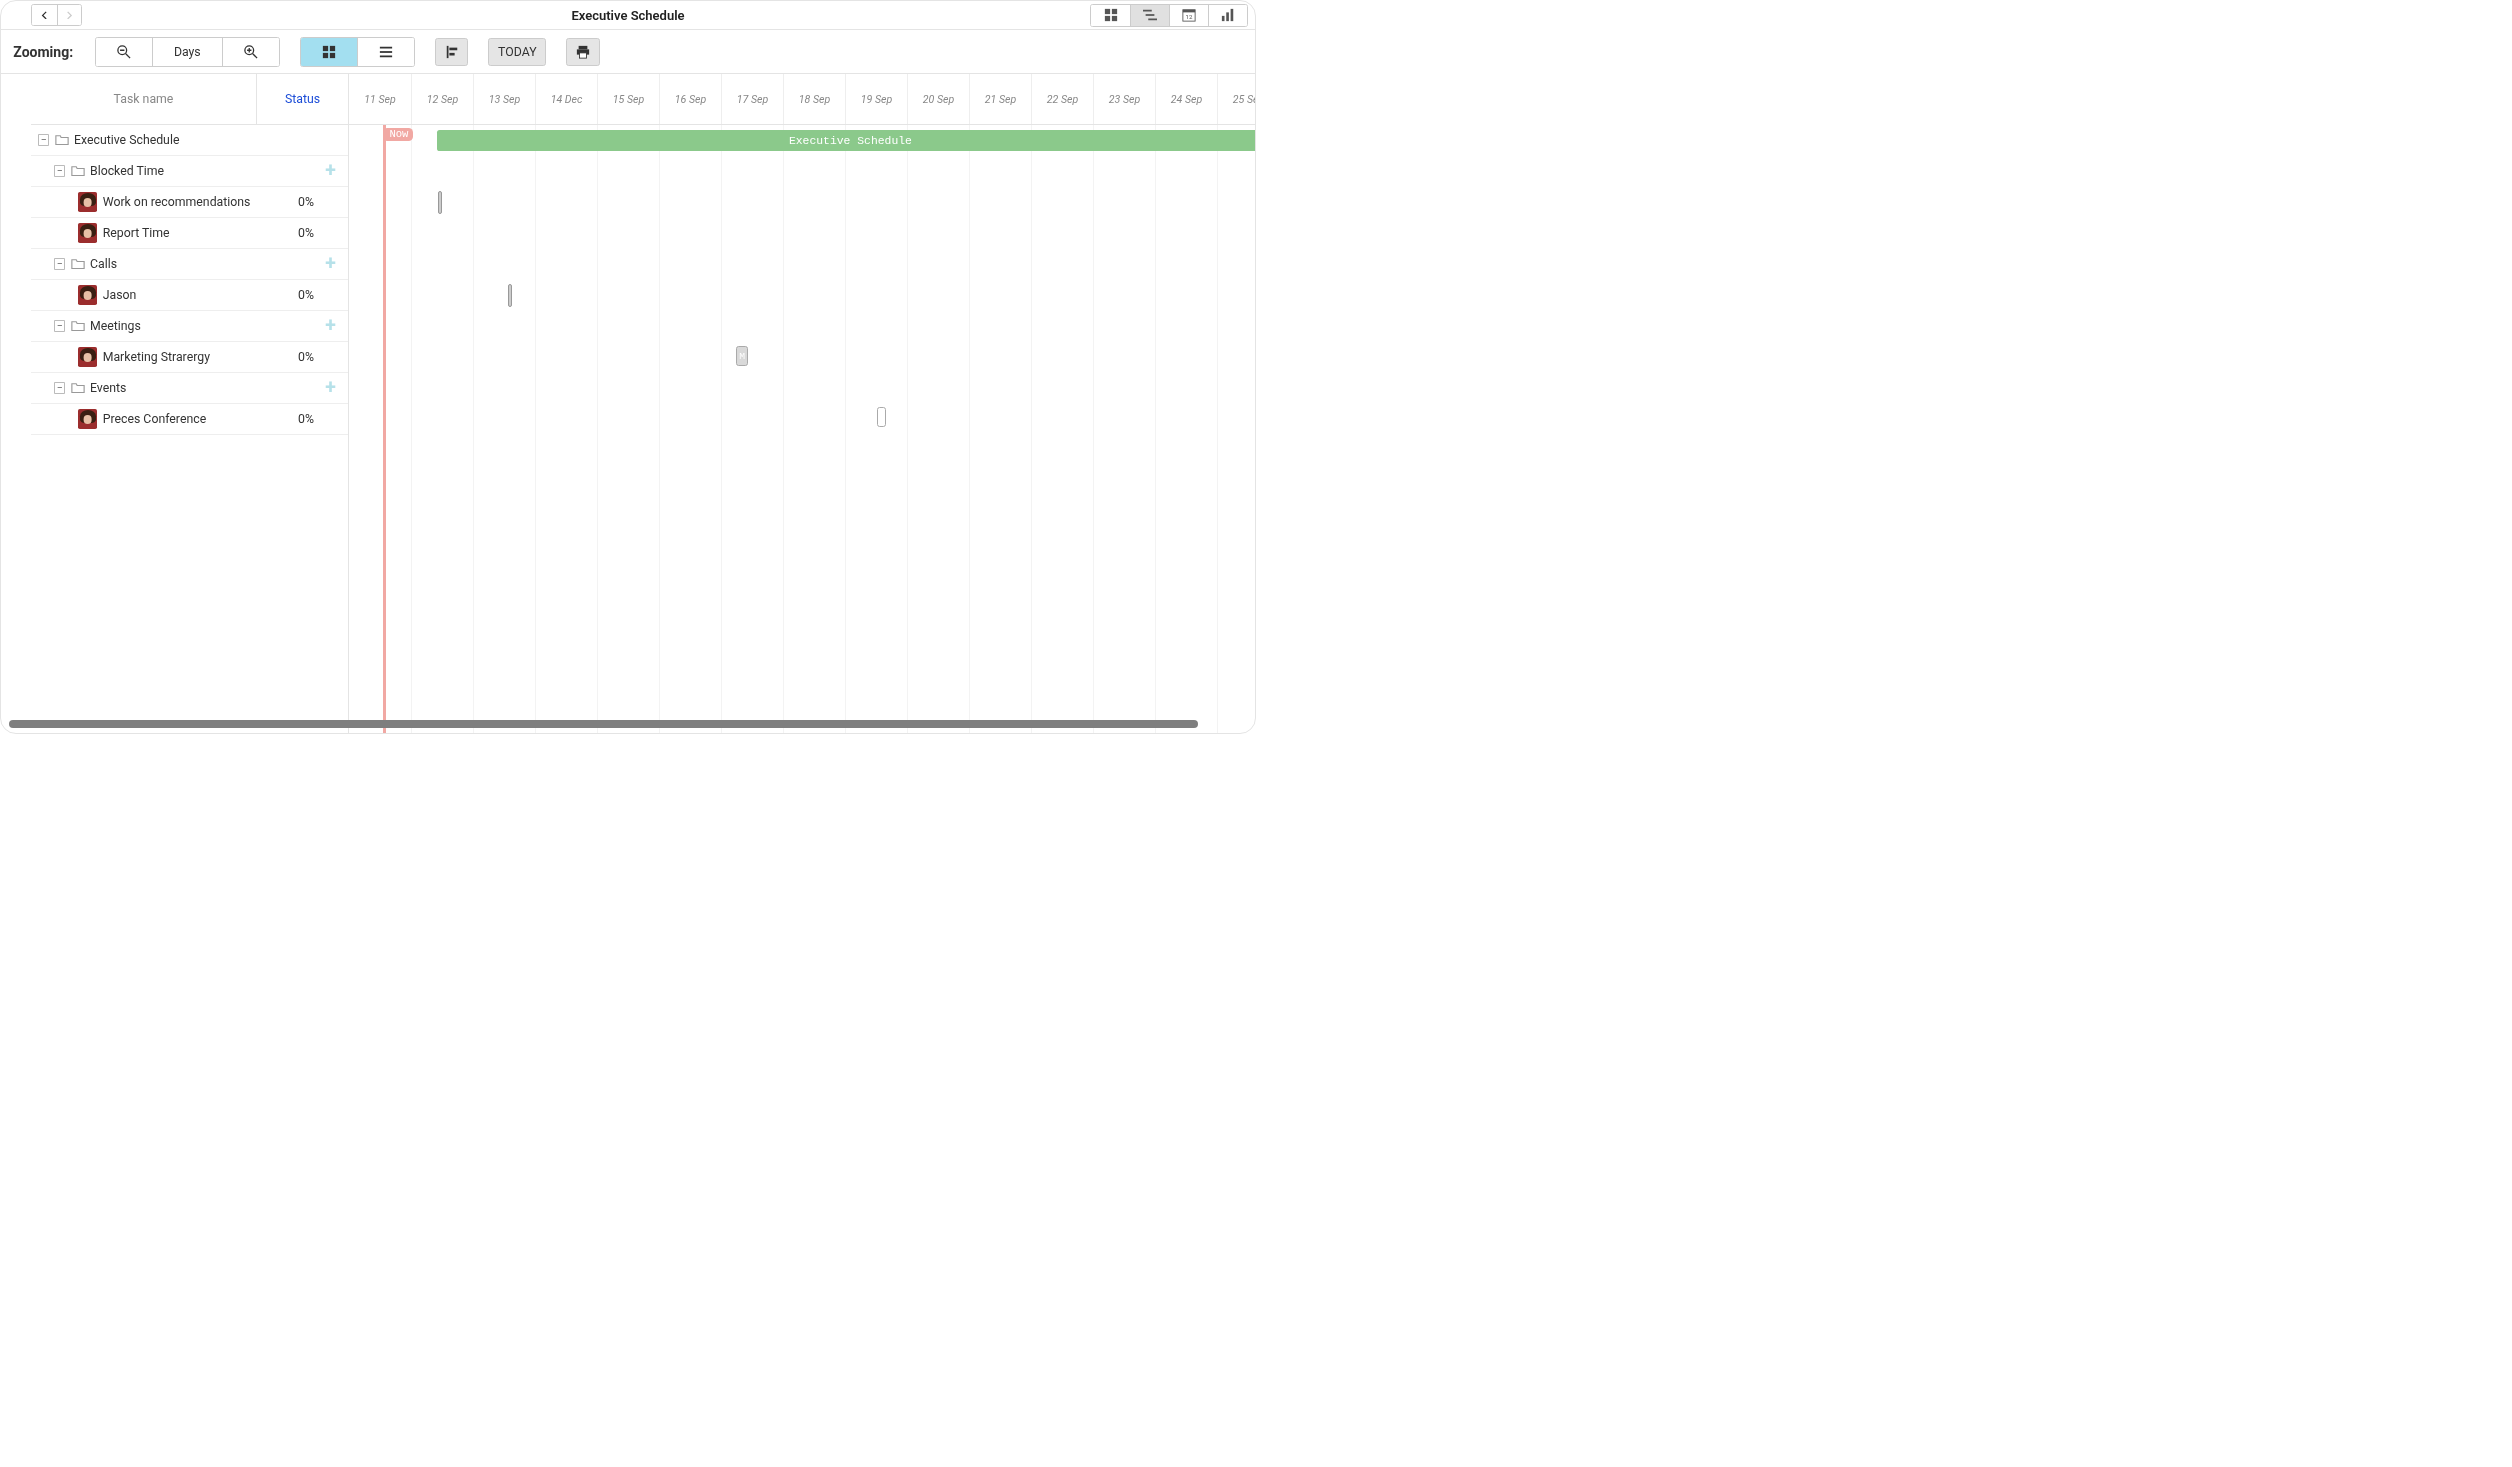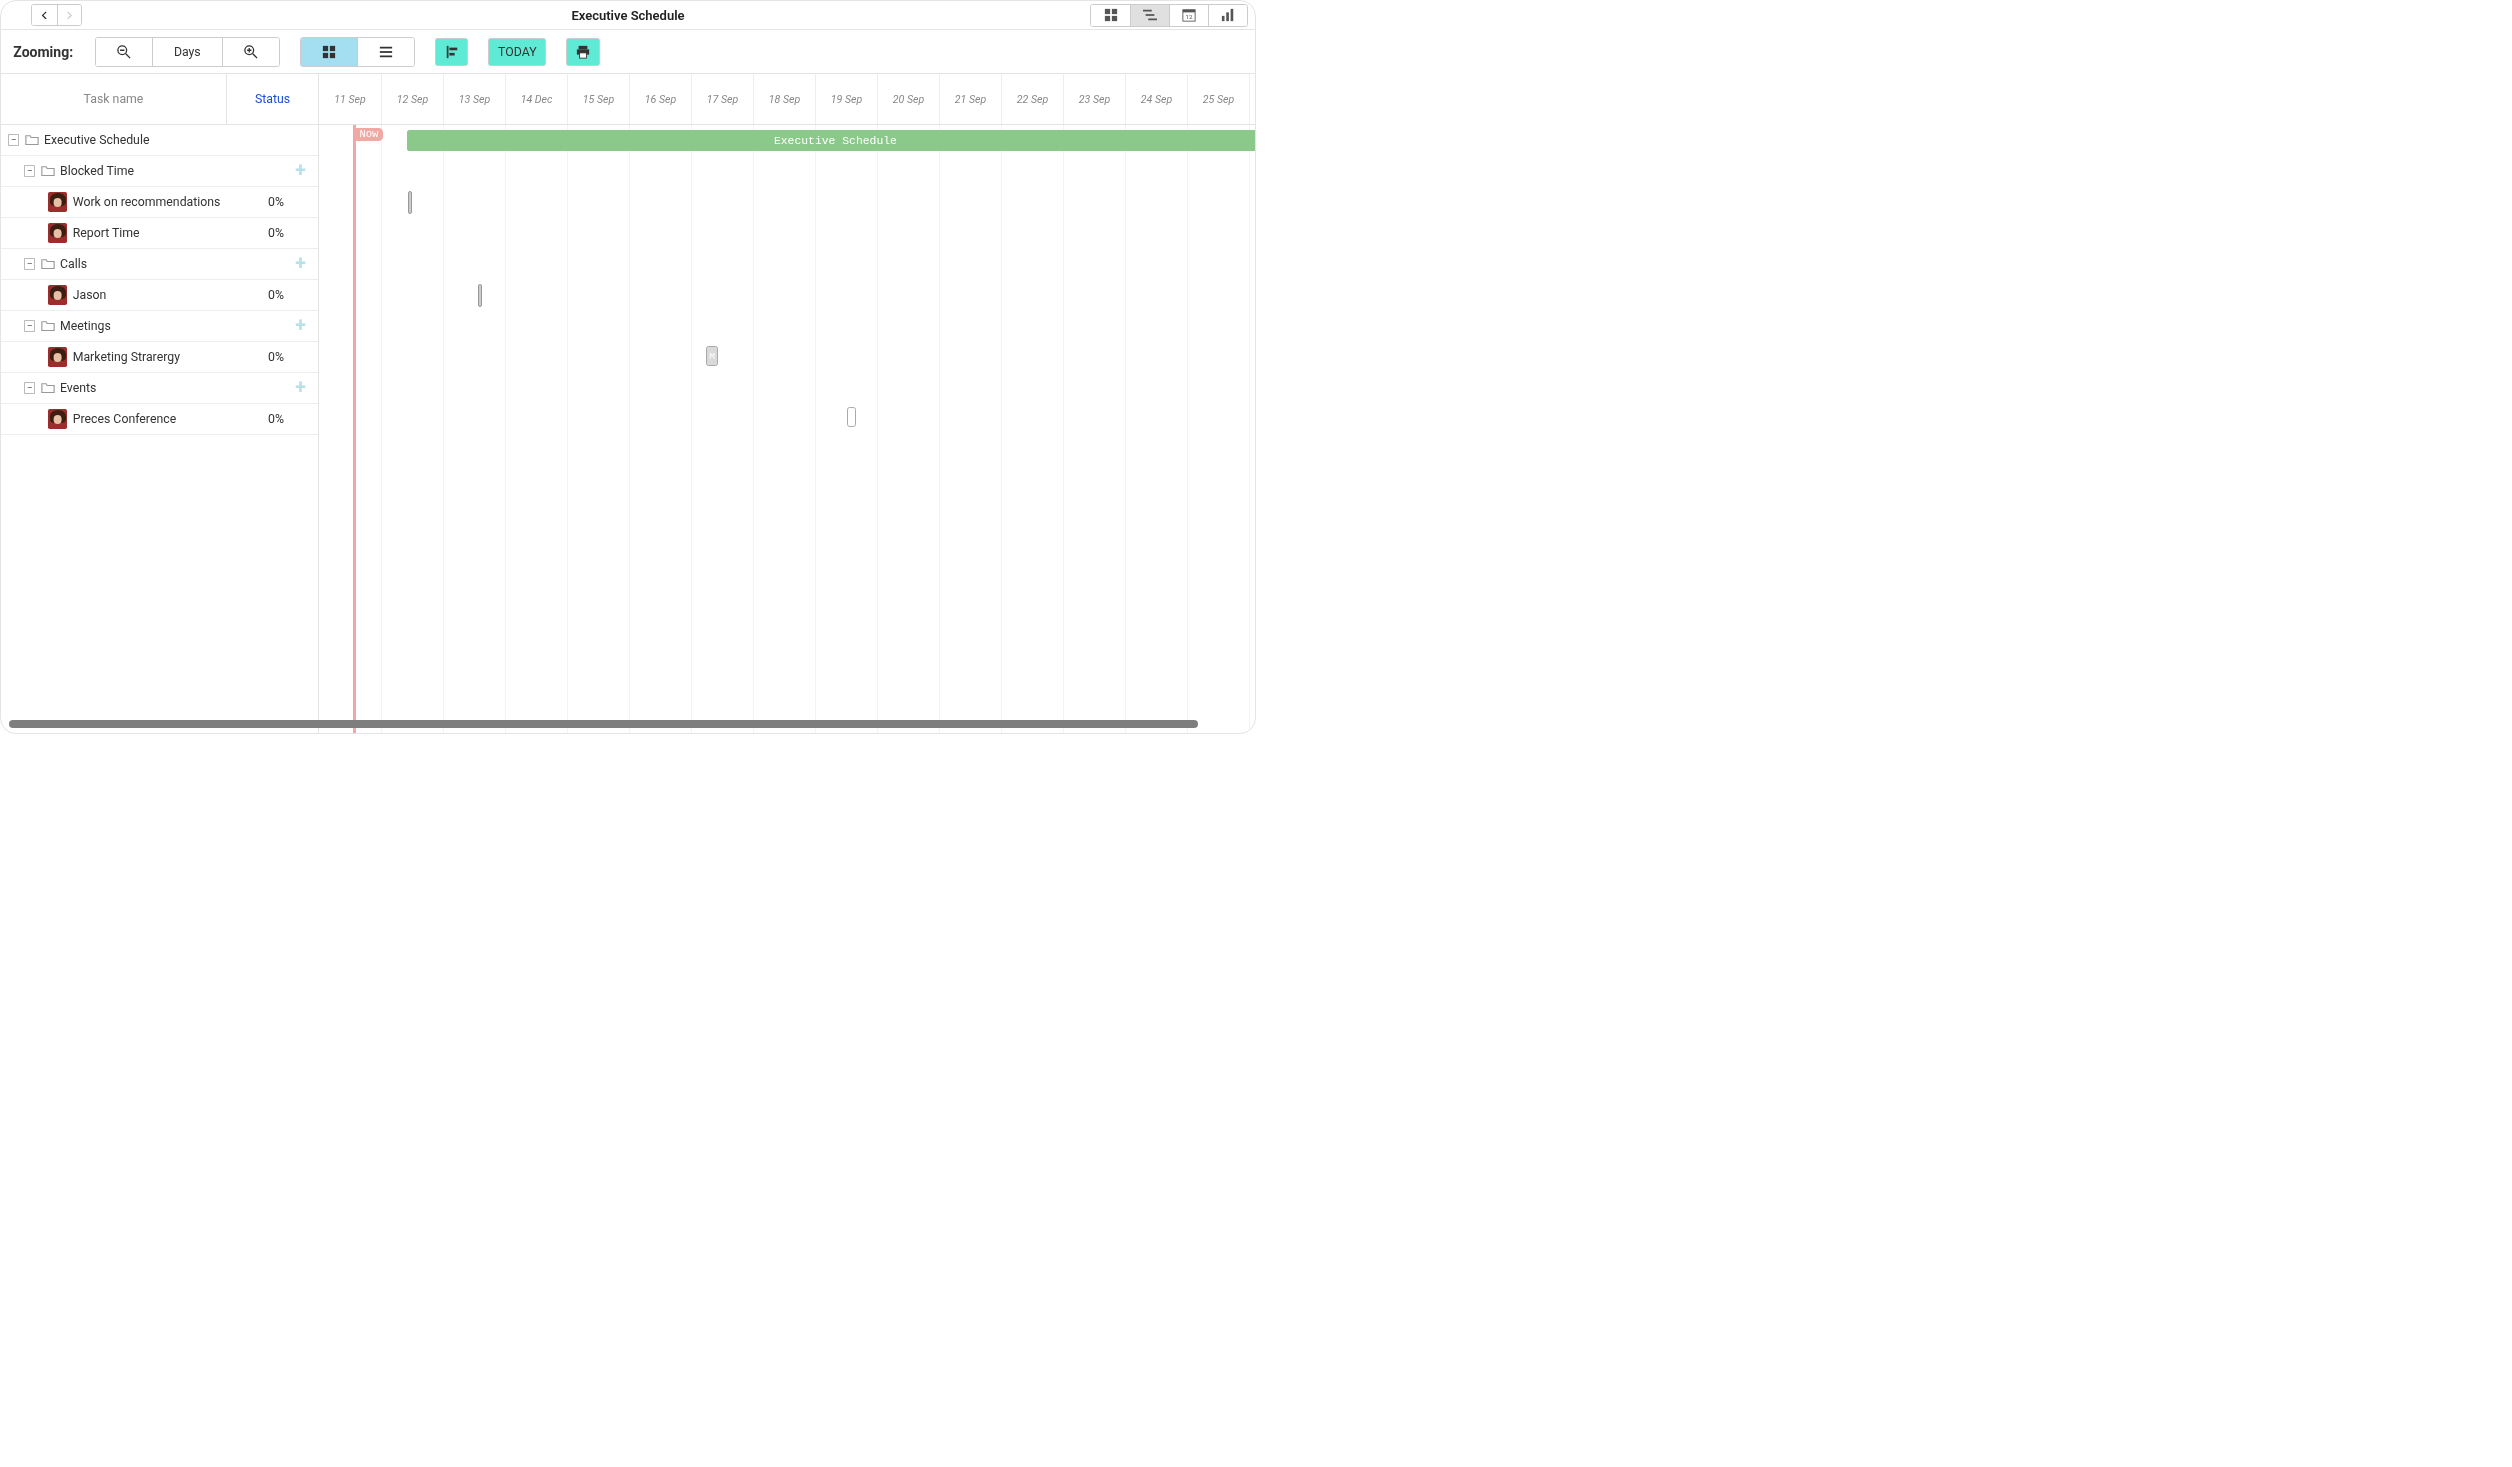--- a/index.html
+++ b/index.html
@@ -118,21 +118,21 @@
   }
   .seg-btn:first-child { border-left: none; }
   .seg-btn.active { background: #a3dff0; border-left-color:#7fcbe0;}
   .seg-btn svg { width: 14px; height: 14px; fill: #333; }
   .std-btn {
     height: 28px;
     min-width: 32px;
     padding: 0 8.8px;
     border: 0.9px solid #ccc;
     border-radius: 2.6px;
-    background: #5eead4;
+    background: #e5e5e5;
     display: flex;
     align-items: center;
     justify-content: center;
     font-size: 12.3px;
     color: #333;
   }
 
   
   .body {
     flex: 1;
@@ -140,20 +140,21 @@
     overflow: hidden;
     position: relative;
   }
   .grid-pane {
     width: 318px;
     flex: none;
     border-right: 0.9px solid #e4e4e4;
     display: flex;
     flex-direction: column;
     position: relative;
+    margin-left: 30px;
   }
   .grid-header {
     height: 51px;
     display: flex;
     border-bottom: 0.9px solid #e4e4e4;
   }
   .col-task {
     width: 226px;
     flex: none;
     border-right: 0.9px solid #e4e4e4;

